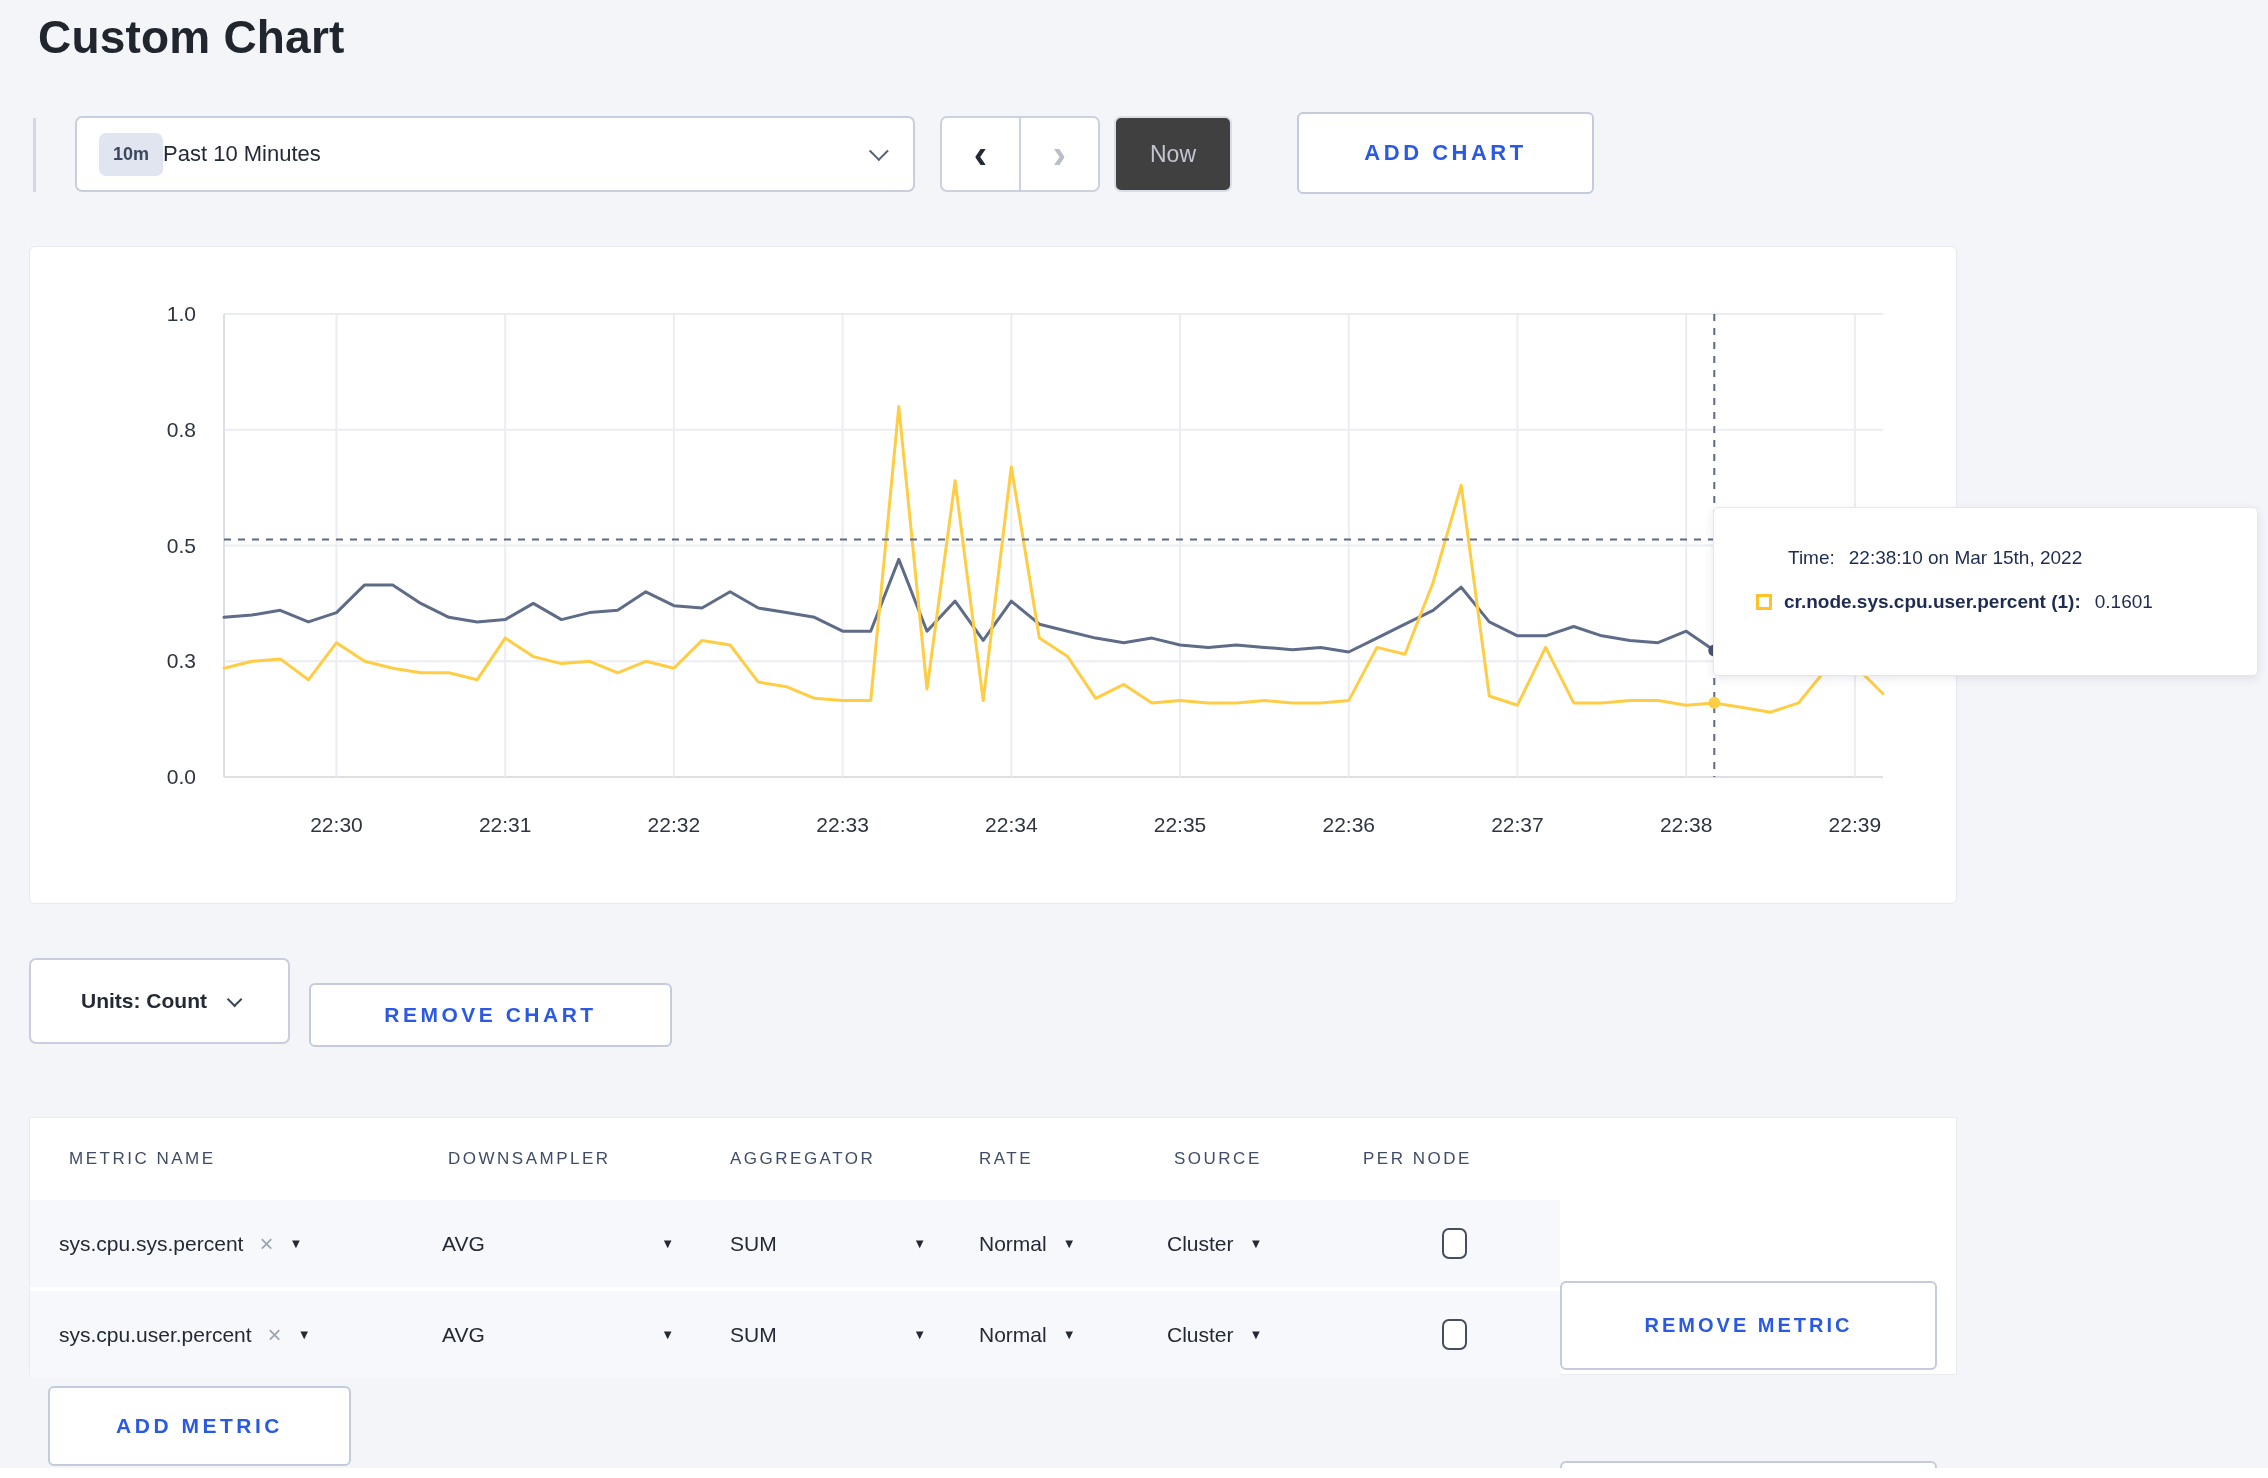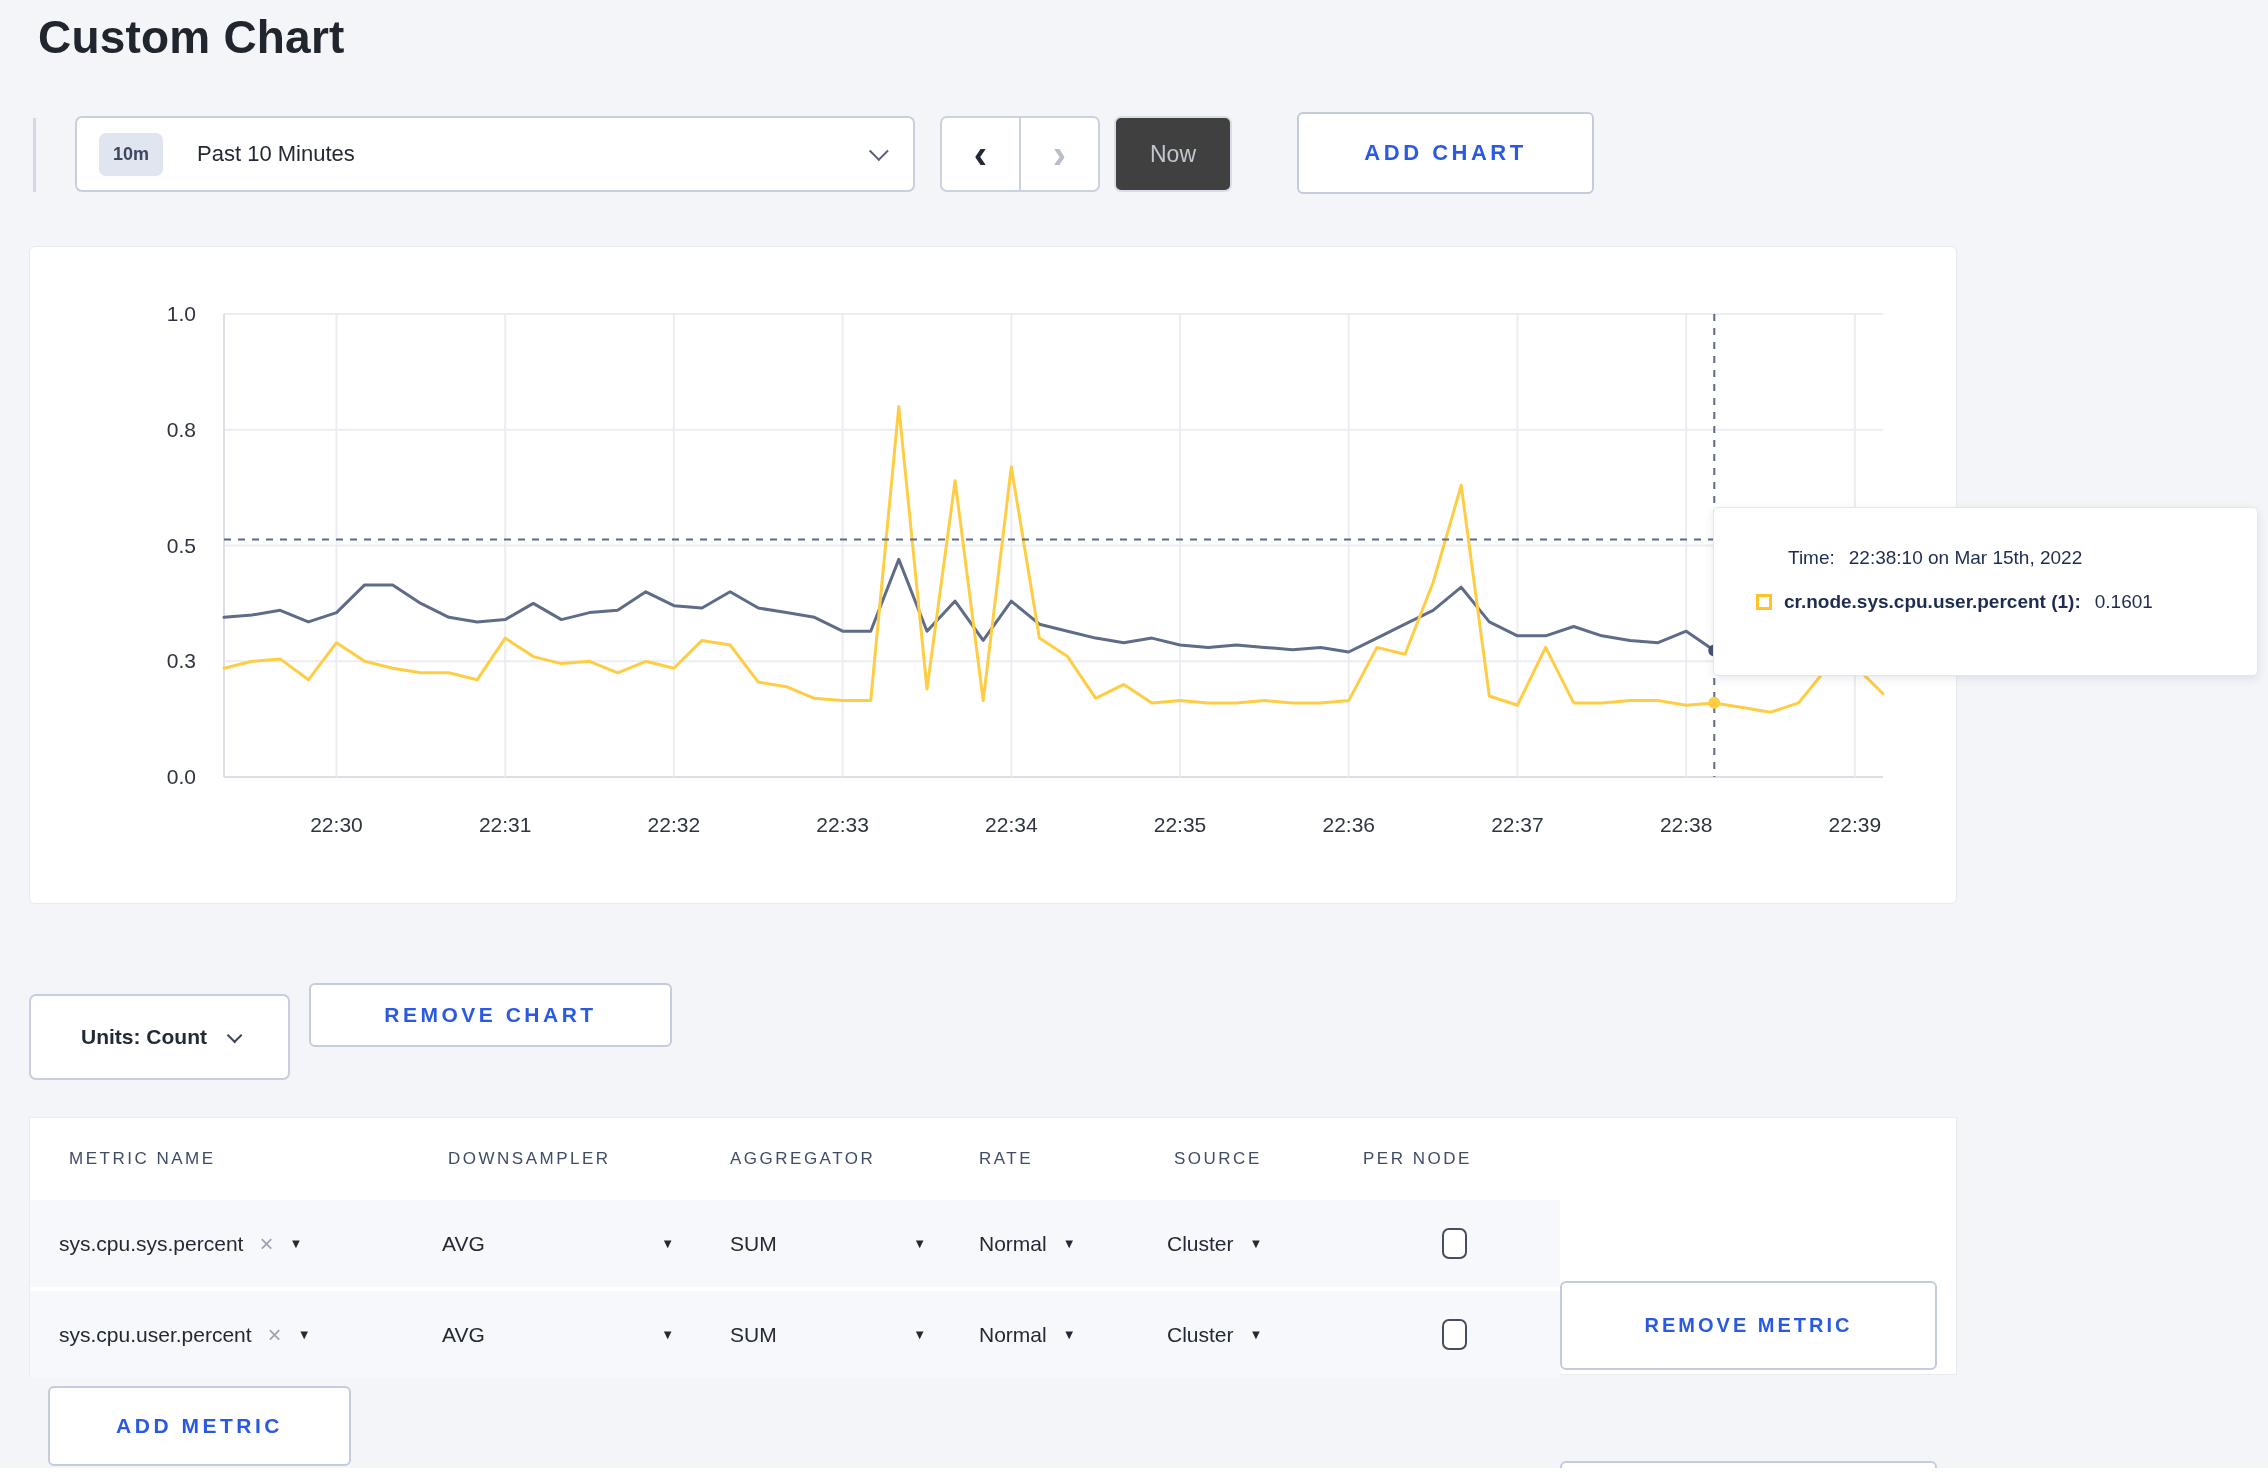--- a/index.html
+++ b/index.html
@@ -21,21 +21,21 @@
 
   .time-select {
     left:75px; top:116px; width:840px; height:76px;
     background:#fff; border:2px solid #c9cede; border-radius:7px;
     display:flex; align-items:center; cursor:pointer;
   }
   .range-badge {
     margin-left:22px; background:#e1e5f0; border-radius:7px;
     padding:11px 14px; font-size:18px; font-weight:700; color:#3c4760;
   }
-  .range-label { margin-left:34px; font-size:22px; color:#242a35; }
+  .range-label { font-size:22px; color:#242a35; }
   .chev-down {
     margin-left:auto; margin-right:30px;
     width:14px; height:14px; border-right:2.5px solid #586074; border-bottom:2.5px solid #586074;
     transform:rotate(45deg) translateY(-4px);
   }
 
   .nav-group {
     left:940px; top:116px; width:160px; height:76px;
     background:#fff; border:2px solid #ccd1df; border-radius:7px;
     display:flex;
@@ -74,21 +74,21 @@
     z-index:30; padding:28px 30px 0 42px;
   }
   .tt-row { display:flex; align-items:center; height:44px; font-size:19px; color:#1d2c50; }
   .tt-label { font-weight:700; }
   .tt-value { margin-left:14px; font-weight:400; }
   .tt-swatch { width:16px; height:16px; border:3px solid #1d2c50; margin-right:12px; background:#fff; flex:none; }
   .tt-time-label { font-weight:400; margin-left:32px; }
 
   
   .units-btn {
-    left:29px; top:994px; width:261px; height:86px;
+    left:29px; top:958px; width:261px; height:86px;
     background:#fff; border:2px solid #c9cede; border-radius:7px;
     display:flex; align-items:center; justify-content:center; gap:20px;
     font-size:21px; font-weight:700; color:#242a35; cursor:pointer;
   }
   .units-btn .chev-down { margin:0; transform:rotate(45deg) translateY(-3px); width:11px; height:11px; border-width:2px; border-color:#3b4558; }
   .remove-chart { left:309px; top:983px; width:363px; height:64px; font-size:21px; }
 
   
   .table-card { left:29px; top:1117px; width:1928px; height:258px; background:#fff; border:1px solid #e9ebf1; }
   .tbl-header { position:absolute; top:0; left:0; width:100%; height:82px; display:flex; align-items:center; }

